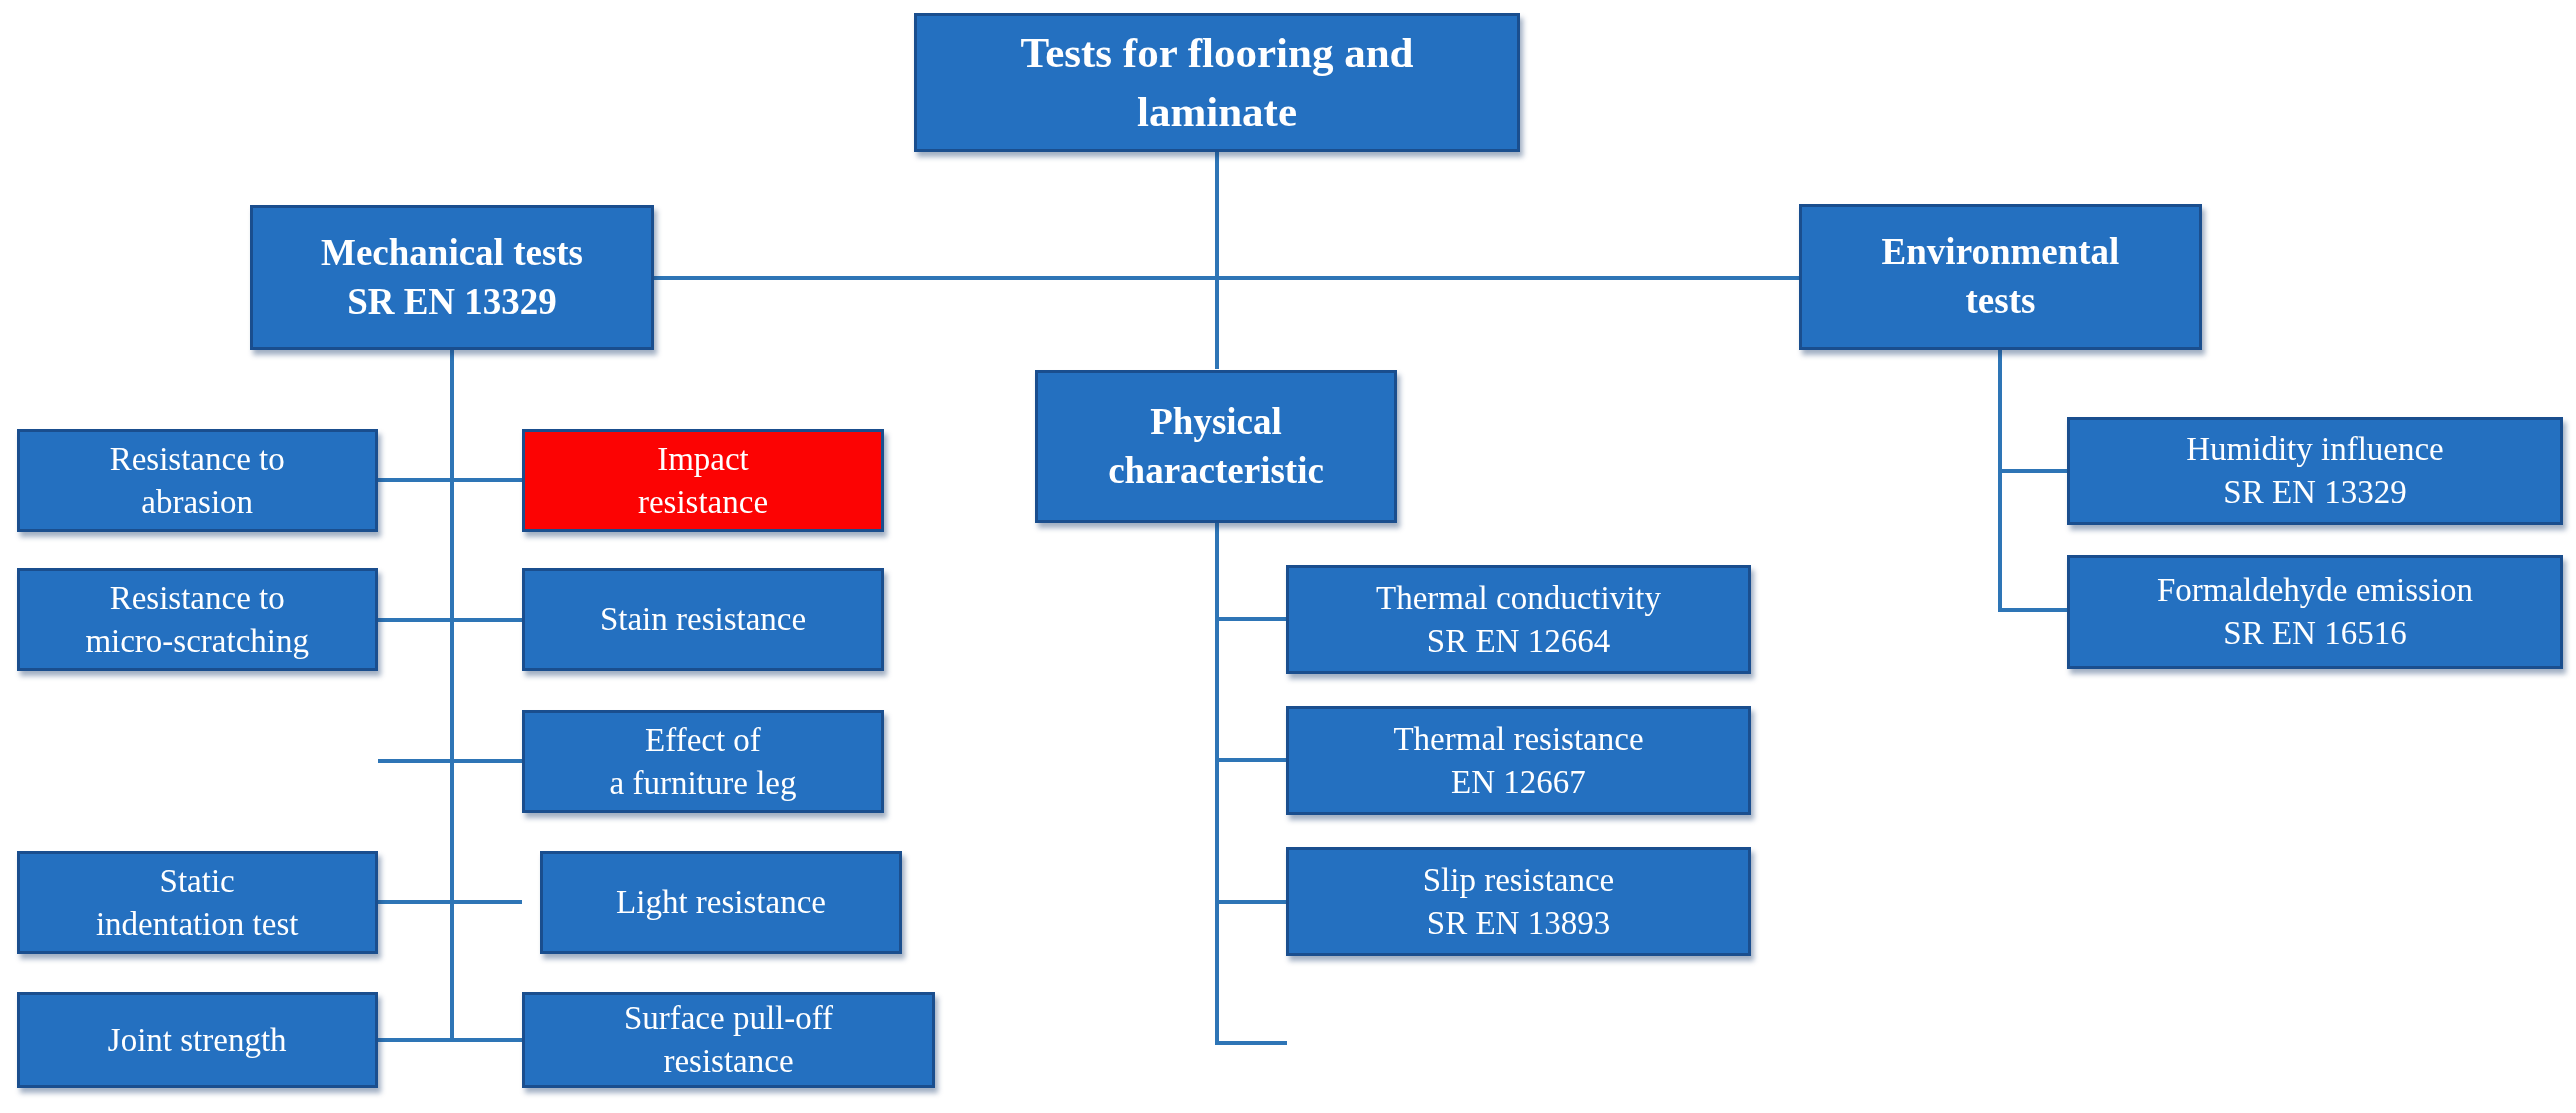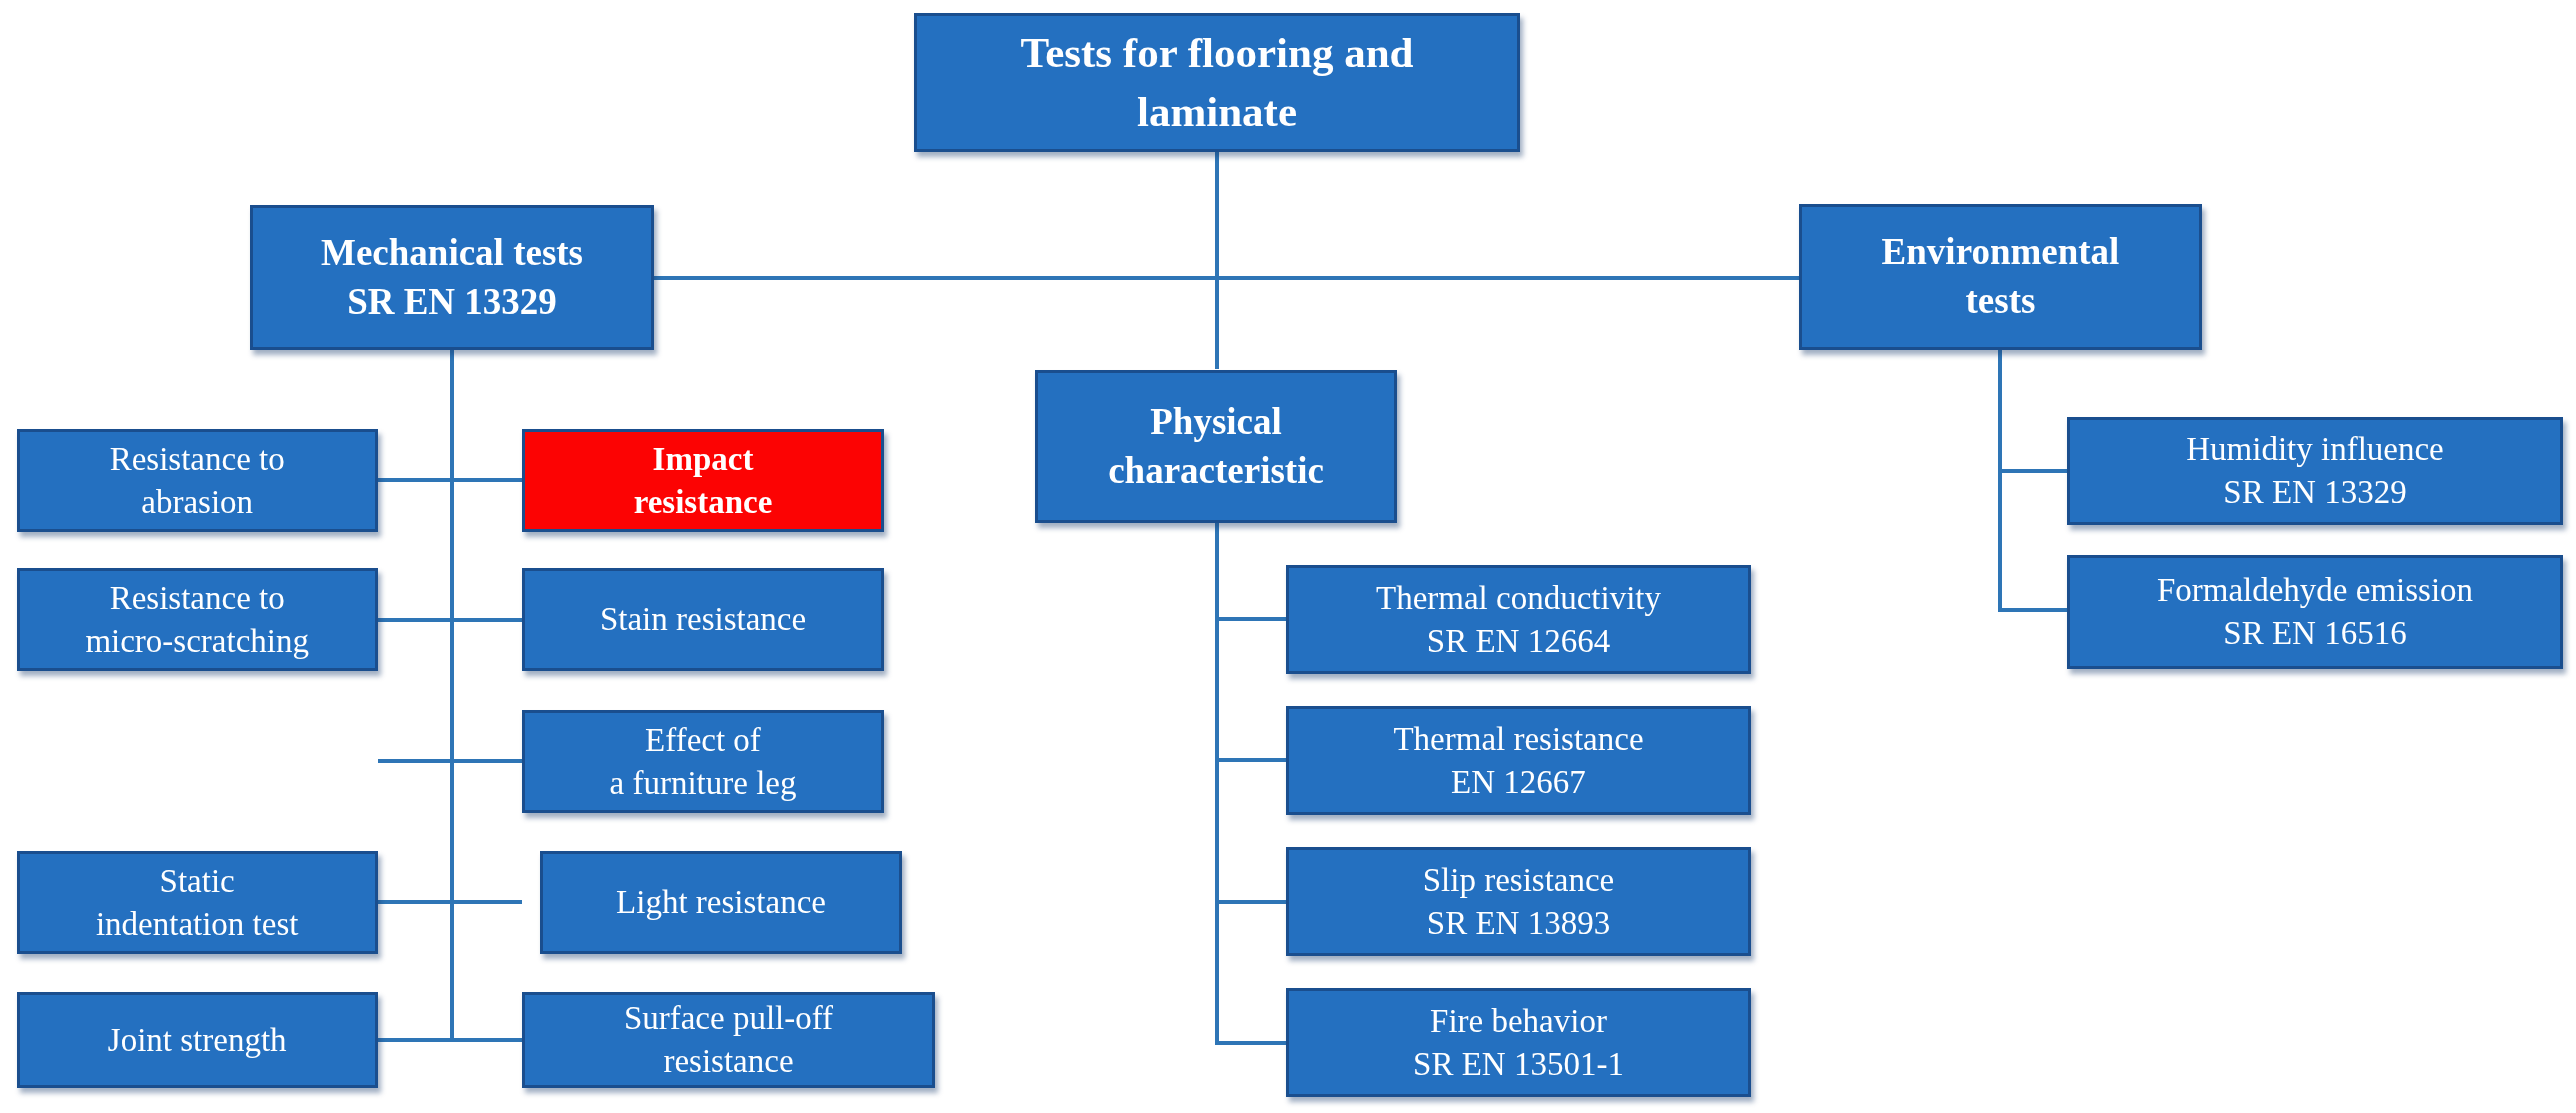--- a/index.html
+++ b/index.html
@@ -22,21 +22,21 @@
     border:3.8px solid var(--box-border);
     box-shadow:3.2px 4.5px 5.1px rgba(20,55,105,0.40);
     color:var(--text);
     display:flex;align-items:center;justify-content:center;
     text-align:center;white-space:pre-line;
     box-sizing:border-box;
   }
   .node.parent{font-weight:bold;font-size:37px;line-height:1.32;}
   .node.title{font-weight:bold;font-size:43px;line-height:1.35;}
   .node.child{font-weight:normal;font-size:33px;line-height:1.3;}
-  .node.highlight{background:var(--highlight-fill);font-weight:bold;text-align:center;}
+  .node.highlight{background:var(--highlight-fill);font-weight:normal;text-align:center;}
 </style>
 </head>
 <body>
 
 <div class="canvas">
 
   <div class="line v" style="left:1215px;top:151px;height:218px"></div>
   <div class="line h" style="left:654px;top:276px;width:1145px"></div>
 
   <div class="line v" style="left:450px;top:350px;height:692px"></div>
@@ -82,22 +82,20 @@
   <div class="node child" style="left:540px;top:851px;width:362px;height:103px">Light resistance</div>
   <div class="node child" style="left:522px;top:992px;width:413px;height:96px">Surface pull-off
 resistance</div>
 
   <div class="node child" style="left:1286px;top:565px;width:465px;height:109px">Thermal conductivity
 SR EN 12664</div>
   <div class="node child" style="left:1286px;top:706px;width:465px;height:109px">Thermal resistance
 EN 12667</div>
   <div class="node child" style="left:1286px;top:847px;width:465px;height:109px">Slip resistance
 SR EN 13893</div>
-  <div class="node child" style="left:1286px;top:988px;width:465px;height:109px">Fire behavior
-SR EN 13501-1</div>
 
   <div class="node child" style="left:2067px;top:417px;width:496px;height:108px">Humidity influence
 SR EN 13329</div>
   <div class="node child" style="left:2067px;top:555px;width:496px;height:114px">Formaldehyde emission
 SR EN 16516</div>
 
 </div>
 
 
 </body></html>

